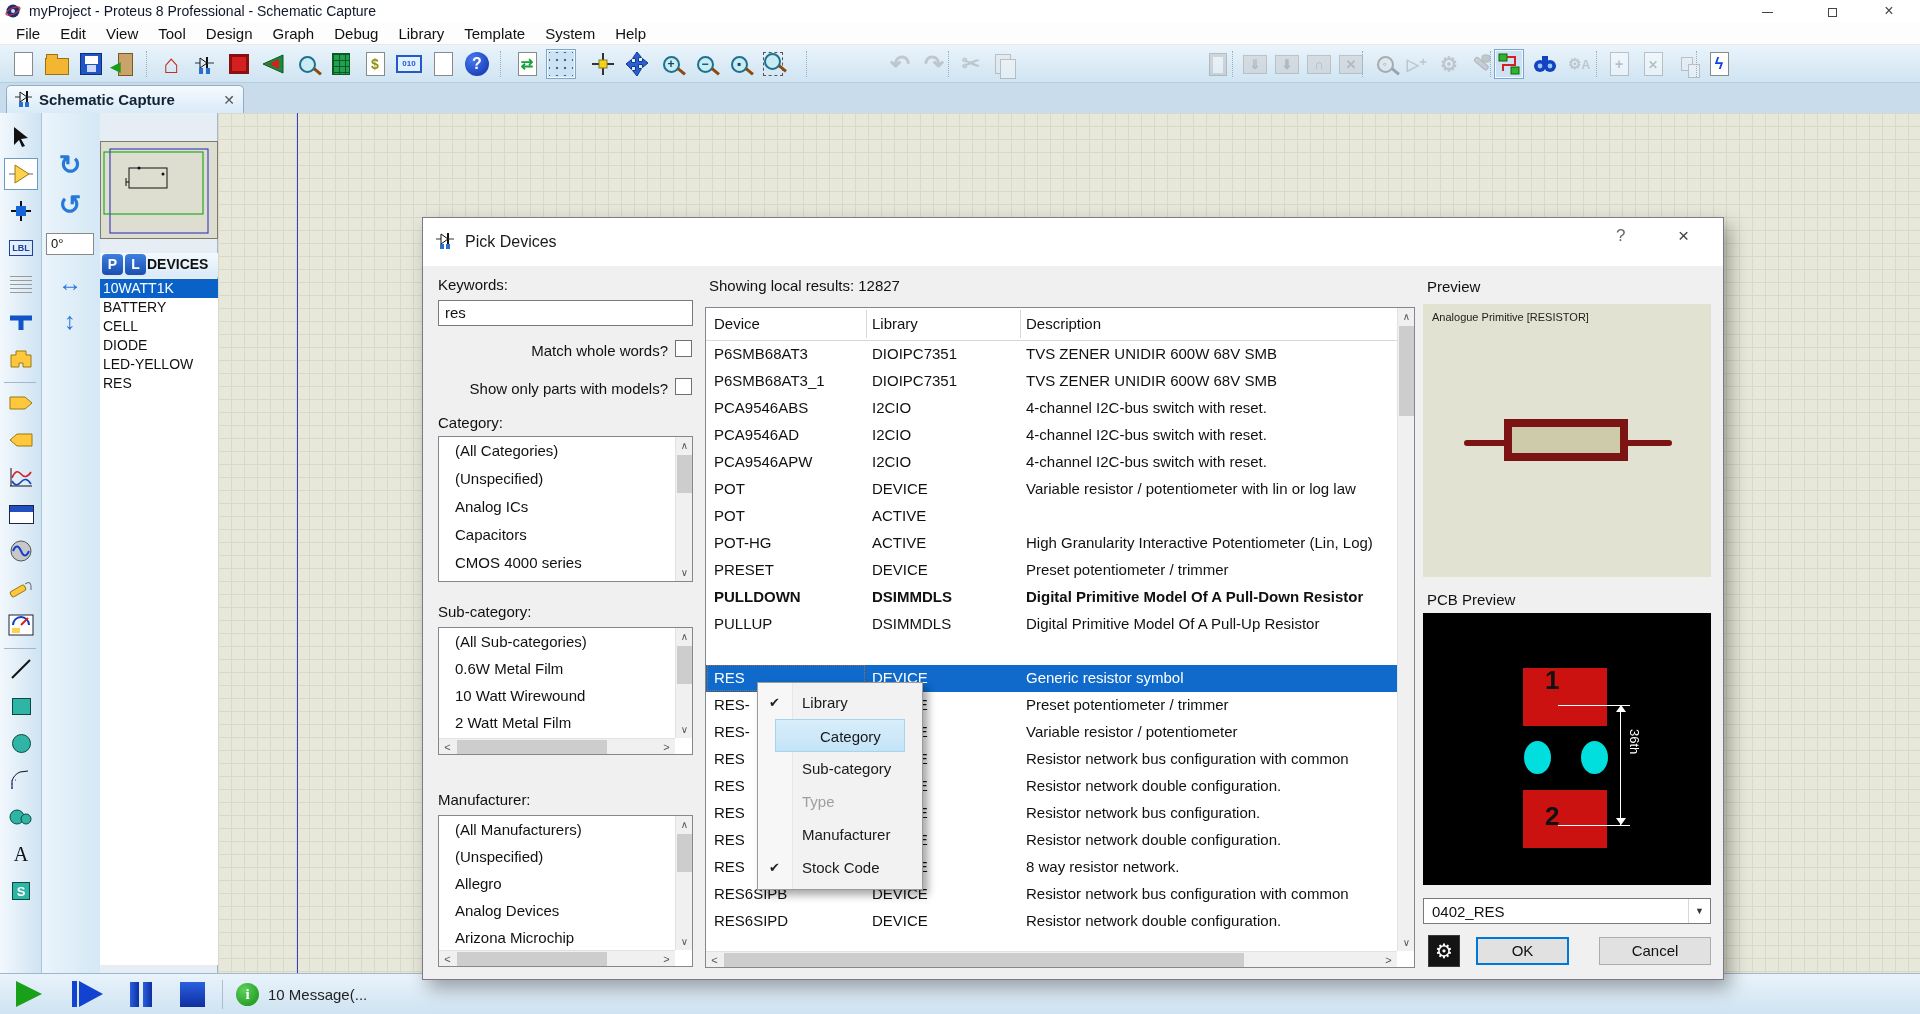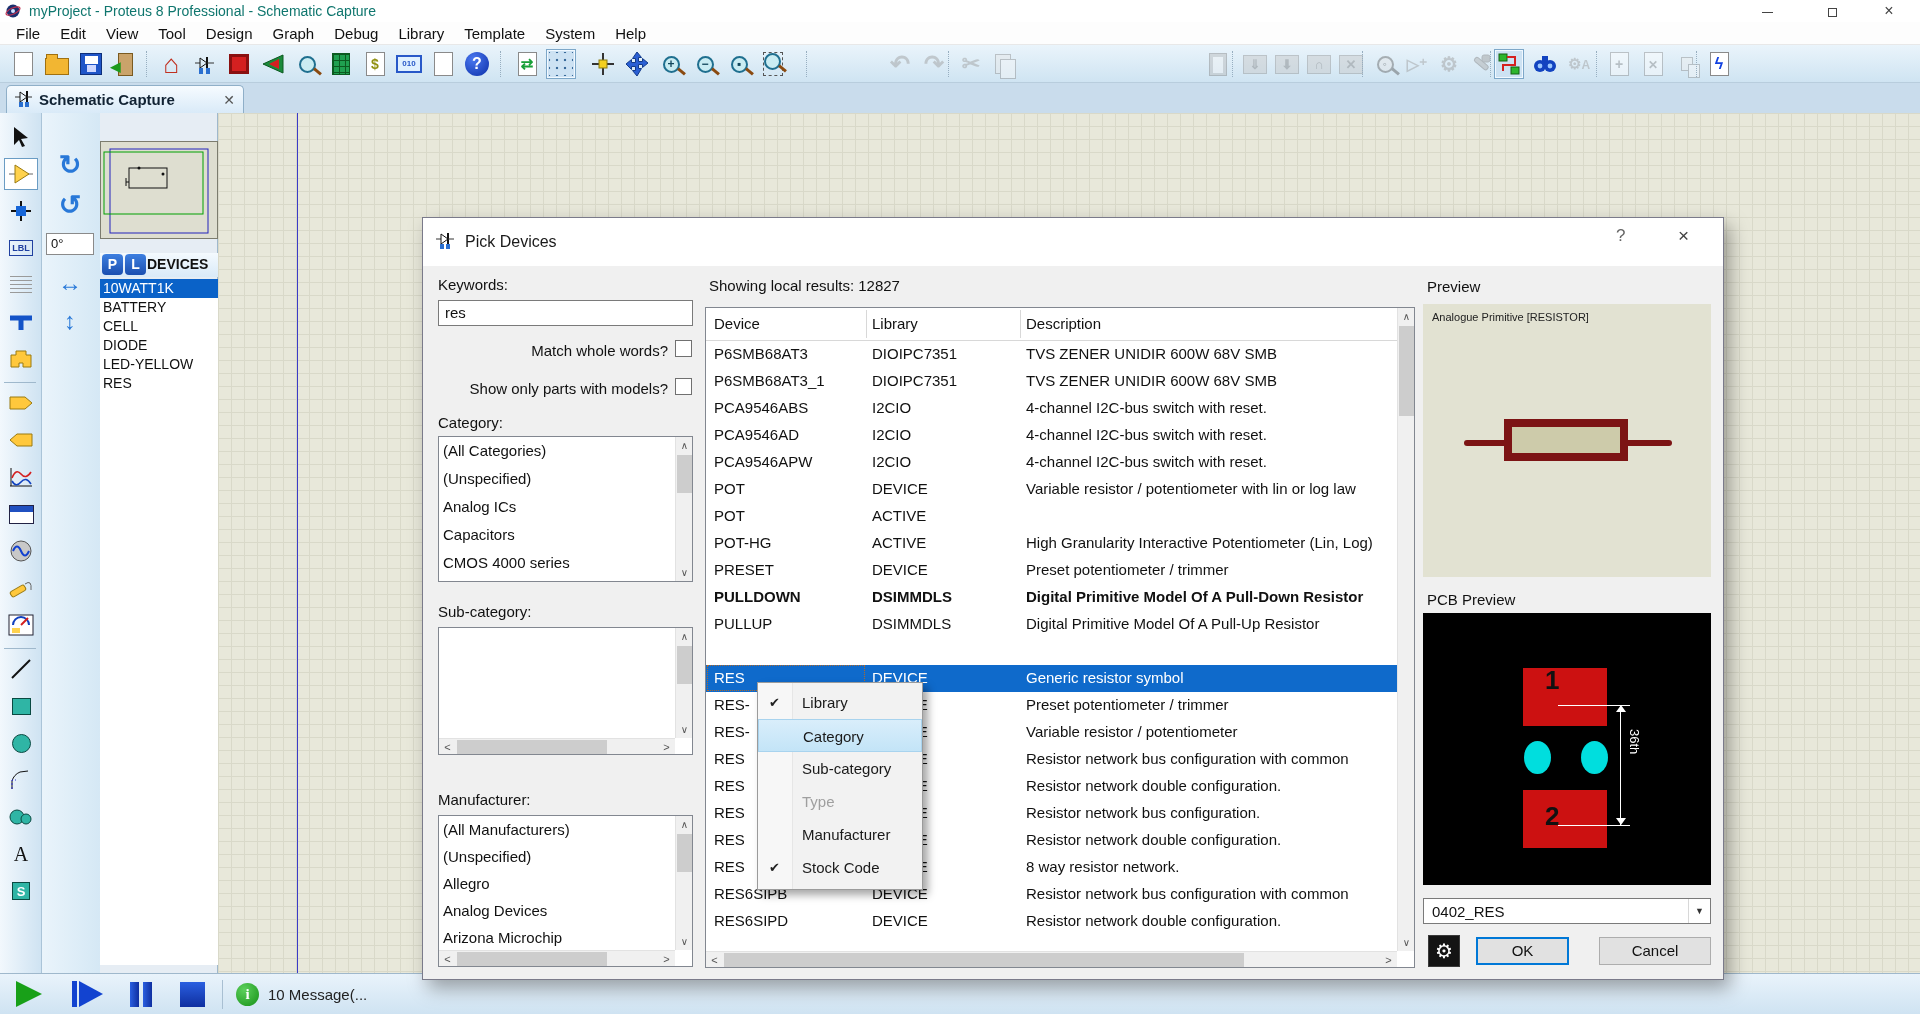--- a/index.html
+++ b/index.html
@@ -2,21 +2,21 @@
 <html><head>
 <meta charset="utf-8">
 <style>
   html,body{margin:0;padding:0;background:#555;}
   *{box-sizing:border-box;font-family:"Liberation Sans",sans-serif;}
   .screen{position:relative;width:1920px;height:1014px;background:#e8e8da;overflow:hidden;}
 
   
   .titlebar{position:absolute;left:0;top:0;width:1920px;height:22px;background:#fff;display:flex;align-items:center;}
   .titlebar .appicon{margin-left:5px;width:16px;height:16px;}
-  .titlebar .title{margin-left:8px;font-size:14px;color:#0f766e;}
+  .titlebar .title{margin-left:8px;font-size:14px;color:#0f172a;}
   .winbtn{position:absolute;top:0;width:46px;height:22px;text-align:center;color:#444;font-size:14px;line-height:22px;}
   .minbtn{right:130px}.maxbtn{right:65px}.closebtn{right:8px;font-size:16px}
   .minbtn i{display:inline-block;width:11px;height:1px;background:#444;vertical-align:middle;}
   .maxbtn i{display:inline-block;width:9px;height:9px;border:1px solid #444;vertical-align:middle;}
 
   
   .menubar{position:absolute;left:0;top:22px;width:1920px;height:23px;background:#fdfdfd;display:flex;align-items:center;padding-left:6px;border-bottom:1px solid #e8e8e8;}
   .menuitem{padding:0 10px;font-size:15px;color:#111;height:23px;line-height:23px;}
 
   
@@ -80,21 +80,21 @@
   
   .dialog{position:absolute;left:422px;top:217px;width:1302px;height:763px;background:#f0f0f0;border:1px solid #7a7a8a;box-shadow:6px 8px 18px rgba(0,0,0,.35);}
   .dlgtitle{position:absolute;left:0;top:0;width:100%;height:48px;background:#fff;display:flex;align-items:center;}
   .dlgtitle .t{margin-left:10px;font-size:16px;color:#1a1a1a;}
   .dlghelp{position:absolute;top:8px;left:1193px;font-size:17px;color:#666;}
   .dlgclose{position:absolute;top:7px;left:1255px;font-size:19px;color:#444;}
   .dlabel{position:absolute;font-size:15px;color:#111;}
   .dinput{position:absolute;background:#fff;border:1px solid #7a7a7a;font-size:15px;padding:3px 6px;color:#111;}
   .chk{position:absolute;width:17px;height:17px;background:#fff;border:1px solid #707070;}
   .listbox{position:absolute;background:#fff;border:1px solid #828790;overflow:hidden;}
-  .litem{height:28px;line-height:28px;font-size:15px;color:#111;padding-left:4px;white-space:nowrap;}
+  .litem{height:28px;line-height:28px;font-size:15px;color:#111;padding-left:16px;white-space:nowrap;}
   .vscroll{position:absolute;right:0;top:0;width:17px;background:#f0f0f0;border-left:1px solid #e2e2e2;}
   .vscroll .arr{position:absolute;left:0;width:17px;height:17px;color:#555;font-size:10px;text-align:center;line-height:17px;}
   .vscroll .thumb{position:absolute;left:1px;width:15px;background:#cdcdcd;}
   .hscroll{position:absolute;left:0;bottom:0;height:16px;background:#f0f0f0;border-top:1px solid #e2e2e2;}
   .hscroll .arr{position:absolute;top:0;width:17px;height:16px;color:#555;font-size:11px;text-align:center;line-height:16px;}
   .hscroll .thumb{position:absolute;top:1px;height:14px;background:#cdcdcd;}
 
   .rtable{position:absolute;left:282px;top:89px;width:710px;height:661px;background:#fff;border:1px solid #828790;}
   .thead{position:absolute;left:0;top:0;width:692px;height:33px;background:#fff;border-bottom:1px solid #d8d8d8;}
   .thead span{position:absolute;top:7px;font-size:15px;color:#111;}
@@ -104,21 +104,21 @@
   .trow .c0{left:8px;width:150px;}
   .trow .c1{left:166px;width:146px;}
   .trow .c2{left:320px;width:368px;}
   .trow.sel{background:#0f6acb;}
   .trow.sel span{color:#fff;}
   .focusrect{position:absolute;left:2px;top:1px;width:156px;height:24px;outline:1px dotted #b06a2a;}
 
   .ctxmenu{position:absolute;left:334px;top:464px;width:166px;height:208px;background:#f2f2f2;border:1px solid #9b9b9b;box-shadow:5px 5px 8px rgba(0,0,0,.35);padding-top:3px;}
   .ctxmenu::before{content:"";position:absolute;left:0;top:0;width:34px;height:100%;background:#f7f7f7;border-right:1px solid #e6e6e6;}
   .mitem{position:relative;height:33px;line-height:33px;font-size:15px;color:#1a1a1a;padding-left:44px;}
-  .mitem.hl{background:linear-gradient(#d9eefb,#c3e4f7);margin:0 0;border:1px solid #a8d3ee;}
+  .mitem.hl{background:linear-gradient(#d9eefb,#c3e4f7);margin:0 17px;border:1px solid #a8d3ee;}
   .mitem.dis{color:#9f9f9f;}
   .mitem .chkm{position:absolute;left:11px;top:0;color:#222;font-size:13px;}
 
   .prevbox{position:absolute;left:1000px;top:86px;width:288px;height:273px;background:#e2e2d2;}
   .prevcap{position:absolute;left:9px;top:7px;font-size:11px;color:#222;}
   .reslead{position:absolute;left:41px;top:136px;width:208px;height:6px;background:#7c1414;border-radius:3px;}
   .resbody{position:absolute;left:81px;top:115px;width:124px;height:42px;border:8px solid #7c1414;background:#cdcbaa;}
   .pcbbox{position:absolute;left:1000px;top:395px;width:288px;height:272px;background:#000;}
   .pad{position:absolute;left:100px;width:84px;height:58px;background:#cc1111;}
   .padnum{position:absolute;font-size:26px;color:#111;font-weight:bold;}
@@ -575,20 +575,27 @@
         </div>
         <div class="vscroll" style="bottom: 0px;">
           <div class="arr" style="top: 0px;">∧</div>
           <div class="thumb" style="top: 18px; height: 38px;"></div>
           <div class="arr" style="bottom: 0px;">∨</div>
         </div>
       </div>
 
     <div class="dlabel" style="left:15px;top:385px">Sub-category:</div>
     <div class="listbox" style="left:15px;top:409px;width:255px;height:128px" id="subcatlist">
+        <div style="position: absolute; inset: 0px 17px 16px 0px; overflow: hidden;">
+          <div class="litem" style="line-height: 27px; height: 27px;">(All Sub-categories)</div>
+          <div class="litem" style="line-height: 27px; height: 27px;">0.6W Metal Film</div>
+          <div class="litem" style="line-height: 27px; height: 27px;">10 Watt Wirewound</div>
+          <div class="litem" style="line-height: 27px; height: 27px;">2 Watt Metal Film</div>
+          <div class="litem" style="line-height: 27px; height: 27px;">3 Watt Wirewound</div>
+        </div>
         <div class="vscroll" style="bottom: 16px;">
           <div class="arr" style="top: 0px;">∧</div>
           <div class="thumb" style="top: 18px; height: 38px;"></div>
           <div class="arr" style="bottom: 0px;">∨</div>
         </div>
         <div class="hscroll" style="right: 17px;">
           <div class="arr" style="left: 0px;">&lt;</div>
           <div class="thumb" style="left: 18px; width: 150px;"></div>
           <div class="arr" style="right: 0px;">&gt;</div>
         </div>

